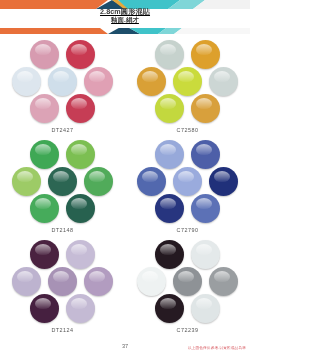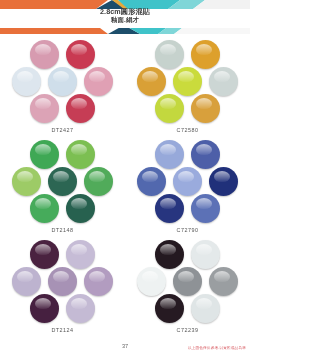--- a/index.html
+++ b/index.html
@@ -36,20 +36,21 @@
     z-index: 3;
   }
   .title-block {
     position: absolute;
     top: 8px;
     left: 0;
     width: 250px;
     z-index: 4;
     text-align: center;
     line-height: 1.15;
+    text-decoration: underline;
   }
   .title-line1 {
     font-size: 7.2px;
     font-weight: bold;
     color: #3b3b3b;
     letter-spacing: 0.1px;
   }
   .title-line2 {
     font-size: 6.4px;
     font-weight: bold;

